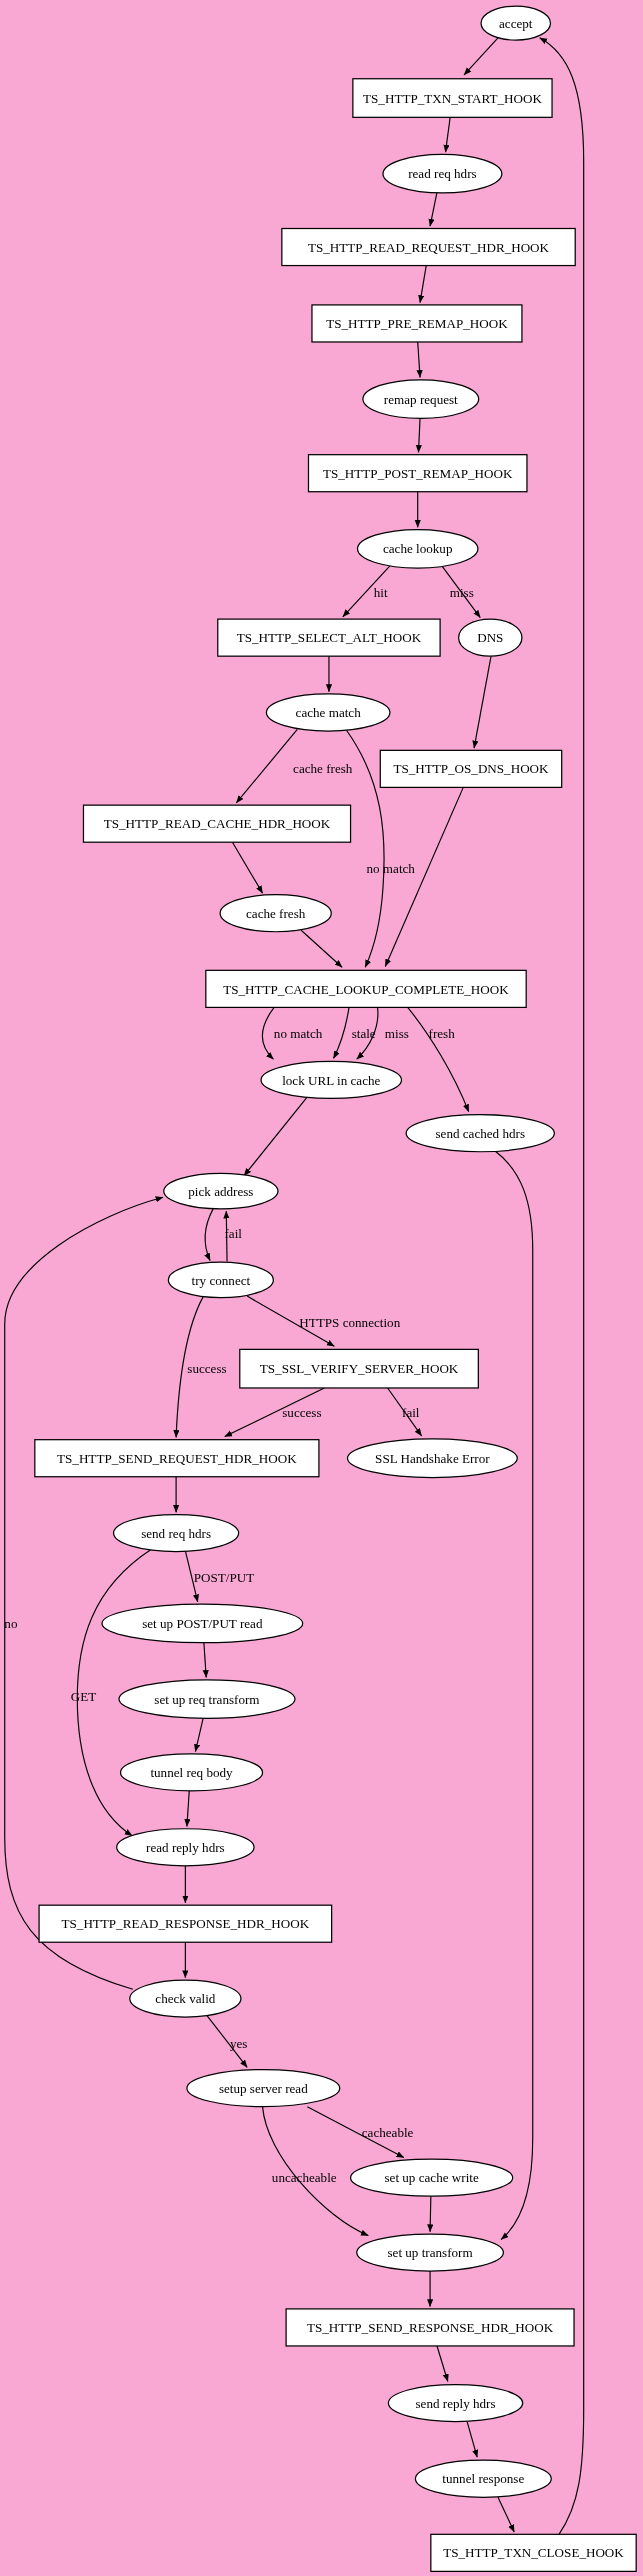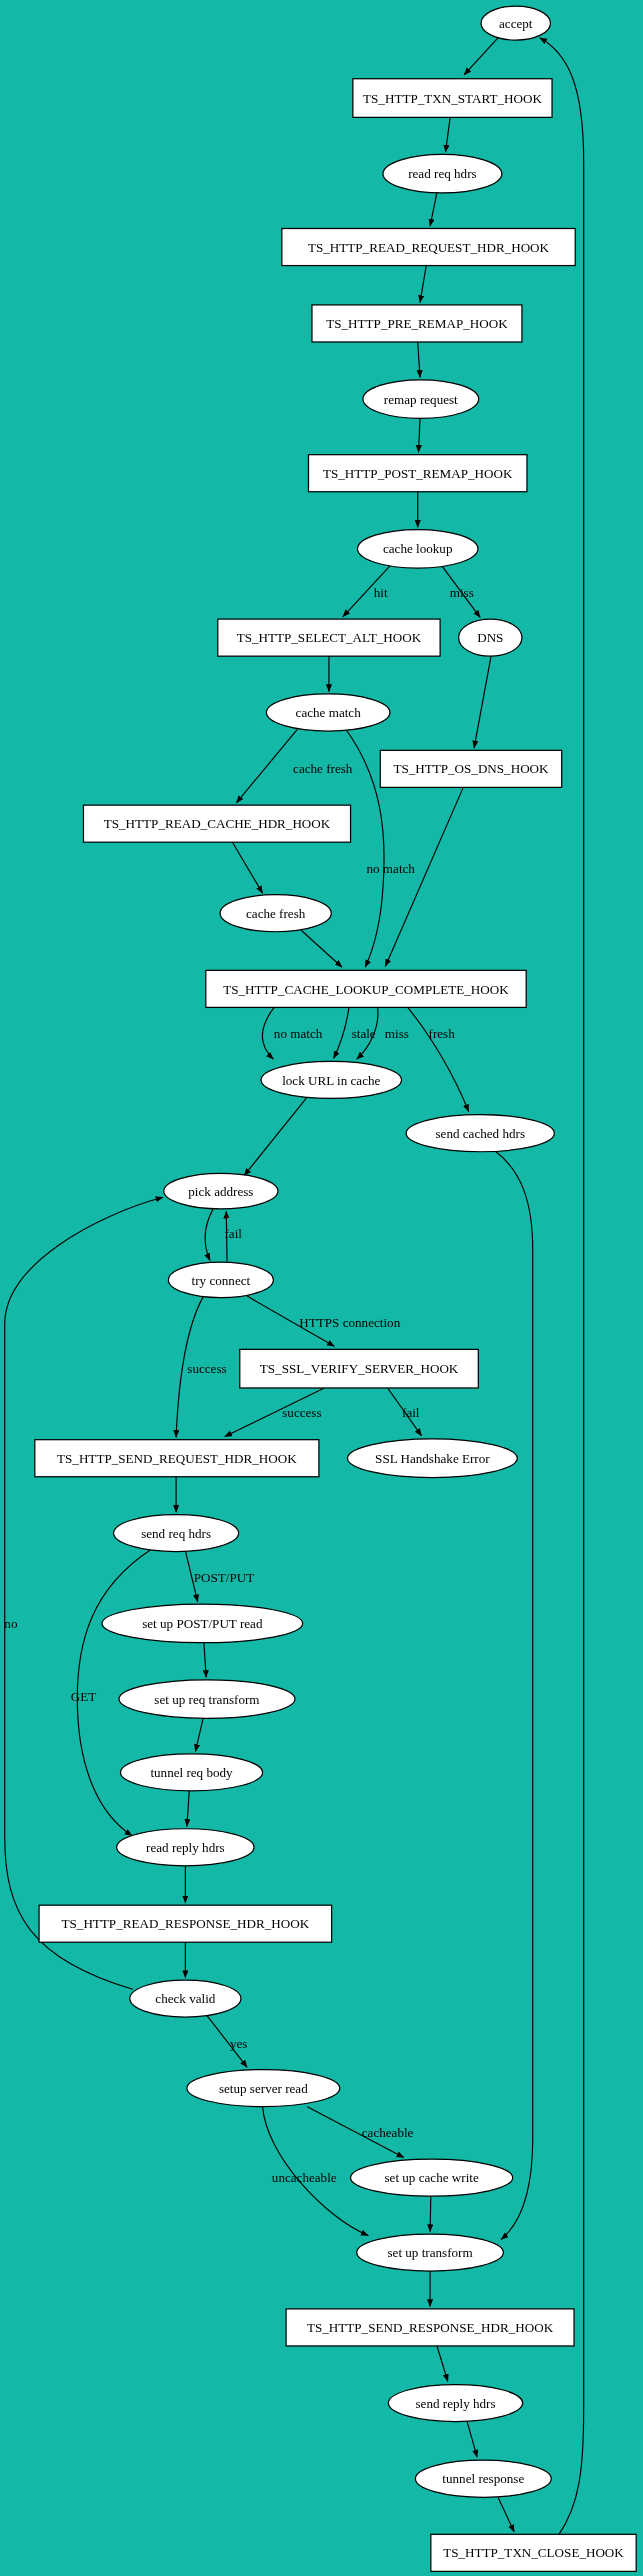--- a/index.html
+++ b/index.html
@@ -1,16 +1,16 @@
 <!DOCTYPE html>
 <html style="font-size:12.4px"><head>
 <meta charset="utf-8">
 <style>
   html, body { margin: 0; padding: 0; background: #ffffff; }
-  .canvas-wrap { width: 644px; height: 2576px; background: #14b8a6; position: relative; }
+  .canvas-wrap { width: 644px; height: 2576px; background: #f9a8d4; position: relative; }
   svg { display: block; font-family: "Liberation Serif", "DejaVu Serif", serif; }
   .node-shape { fill: #ffffff; stroke: #000000; stroke-width: 1.6px; }
   .node-label { fill: #000000; font-size: 17px; text-anchor: middle; }
   .edge-path { fill: none; stroke: #000000; stroke-width: 1.5px; }
   .edge-label { fill: #000000; font-size: 17px; text-anchor: middle; }
 </style>
 </head>
 <body>
 
 <div class="canvas-wrap">

